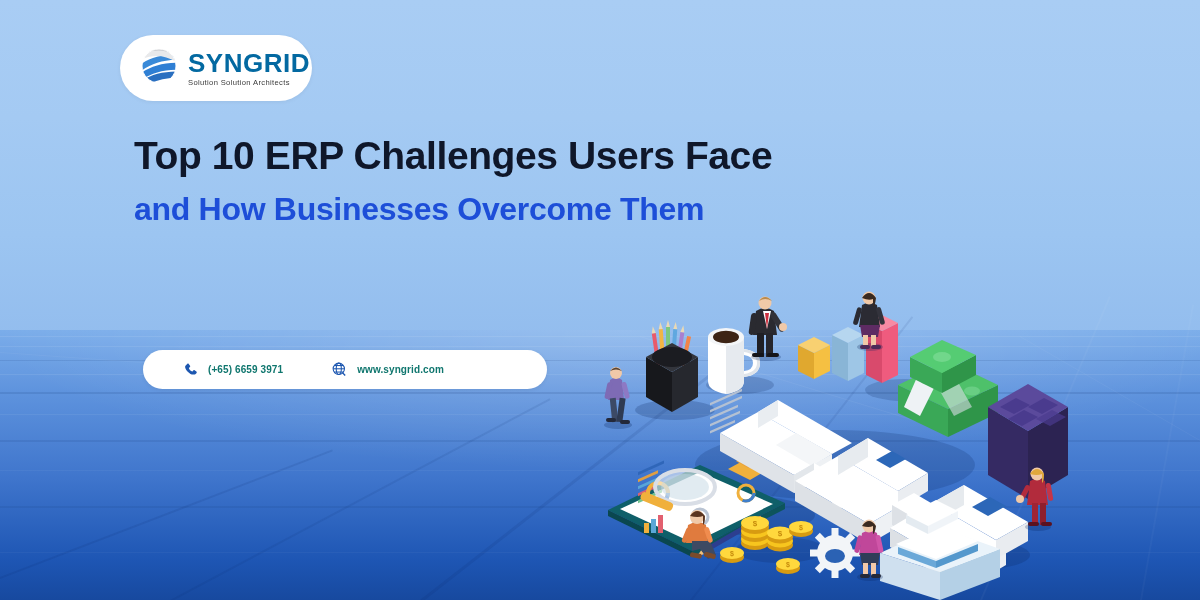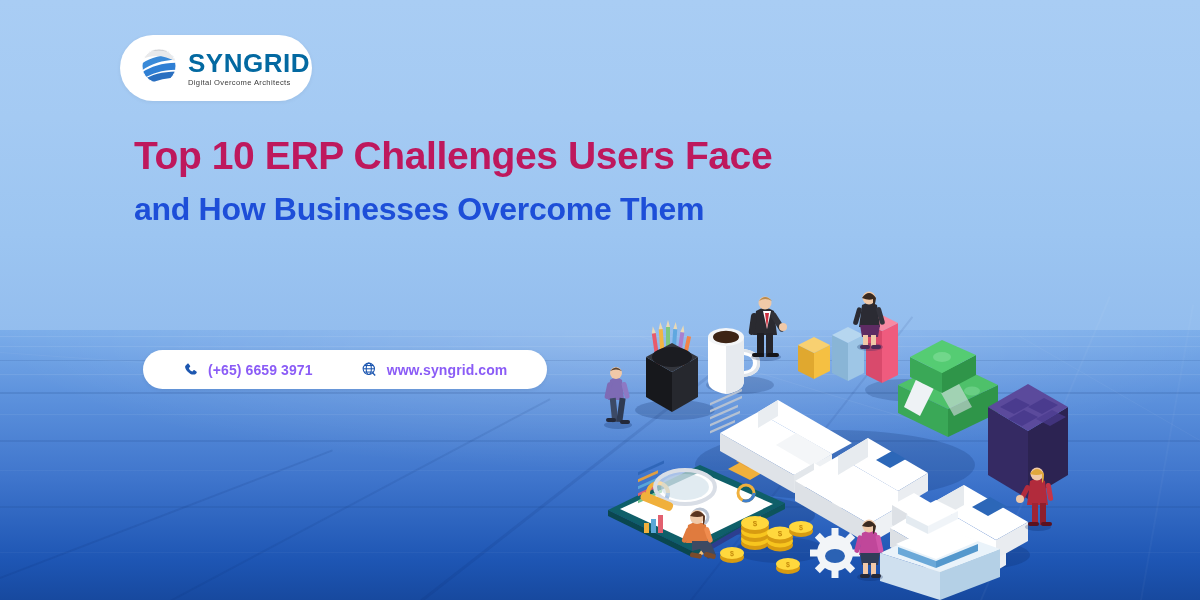--- a/index.html
+++ b/index.html
@@ -50,42 +50,42 @@
     color:#0369a1; line-height:1;
   }
   .logo-tag {
     font-size:7.6px; color:#3b3b3b; letter-spacing:0.35px;
     margin-top:3px; line-height:1;
   }
 
   
   .title {
     position:absolute; left:134px; top:136px;
-    font-size:39px; font-weight:bold; color:#be185d;
+    font-size:39px; font-weight:bold; color:#0f172a;
     letter-spacing:-0.4px; line-height:1.05; white-space:nowrap;
   }
   .subtitle {
     position:absolute; left:134px; top:192px;
     font-size:32px; font-weight:bold; color:#1d4ed8;
     letter-spacing:-0.3px; line-height:1.1; white-space:nowrap;
   }
 
   
   .contact-pill {
     position:absolute; left:143px; top:350px;
     width:404px; height:39px;
     background:#fff; border-radius:20px;
     display:flex; align-items:center;
     box-shadow:0 1px 4px rgba(0,0,0,0.07);
   }
   .c-item { display:flex; align-items:center; gap:9px; }
   .c-phone { margin-left:40px; }
   .c-web { margin-left:48px; }
   .c-text {
-    font-size:14px; font-weight:bold; color:#8b5cf6; letter-spacing:0.1px;
+    font-size:10px; font-weight:bold; color:#0f766e; letter-spacing:0.1px;
   }
   .c-ico { display:flex; align-items:center; }
 
   
   .illus { position:absolute; left:580px; top:285px; width:620px; height:315px; }
 </style>
 </head>
 <body>
 
 <div id="banner">
@@ -129,21 +129,21 @@
           <path d="M-4 25 C8 13 24 8 48 10 L48 15 C24 13 10 20 -4 31 Z" fill="#3a8ad8"></path>
           <path d="M-4 42 C8 30 26 25 48 27 L48 33 C26 31 10 37 -4 48 Z" fill="#2a6fc0"></path>
           <path d="M2 8 C16 2 32 4 44 12 L40 18 C28 10 16 9 4 14 Z" fill="#e8e9eb"></path>
           <path d="M6 3 C20 -2 36 2 46 9 L44 13 C32 6 20 3 8 8 Z" fill="#c6c8cc"></path>
         </g>
         <circle cx="21" cy="21" r="17" fill="none" stroke="#ffffff" stroke-width="1"></circle>
       </svg>
     </span>
     <span class="logo-text-wrap">
       <span class="logo-word">SYNGRID</span>
-      <span class="logo-tag">Digital Overcome Architects</span>
+      <span class="logo-tag">Solution Solution Architects</span>
     </span>
   </div>
 
   <div class="title">Top 10 ERP Challenges Users Face</div>
   <div class="subtitle">and How Businesses Overcome Them</div>
 
   <div class="contact-pill">
     <div class="c-item c-phone">
       <span class="c-ico">
         <svg width="16" height="16" viewBox="0 0 24 24" fill="#1d57b0">

